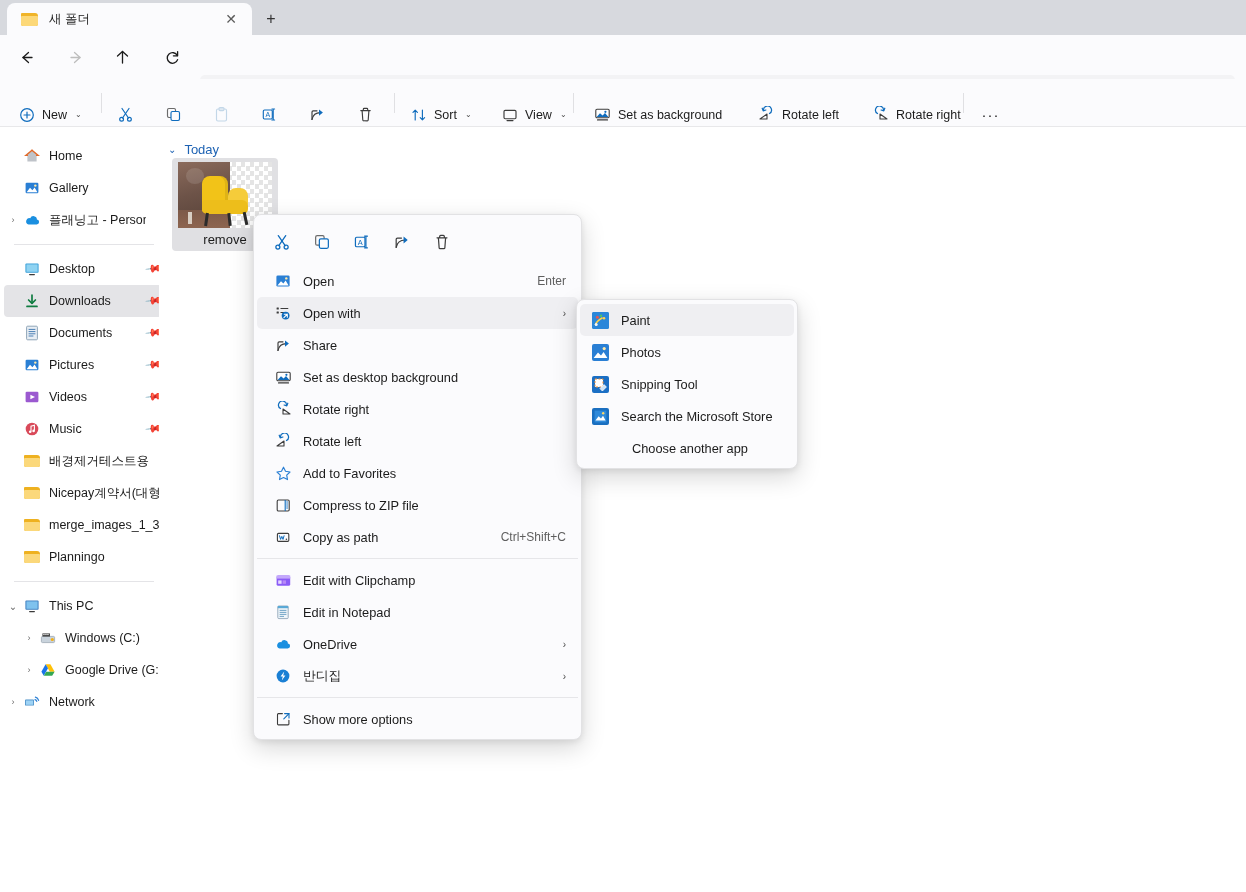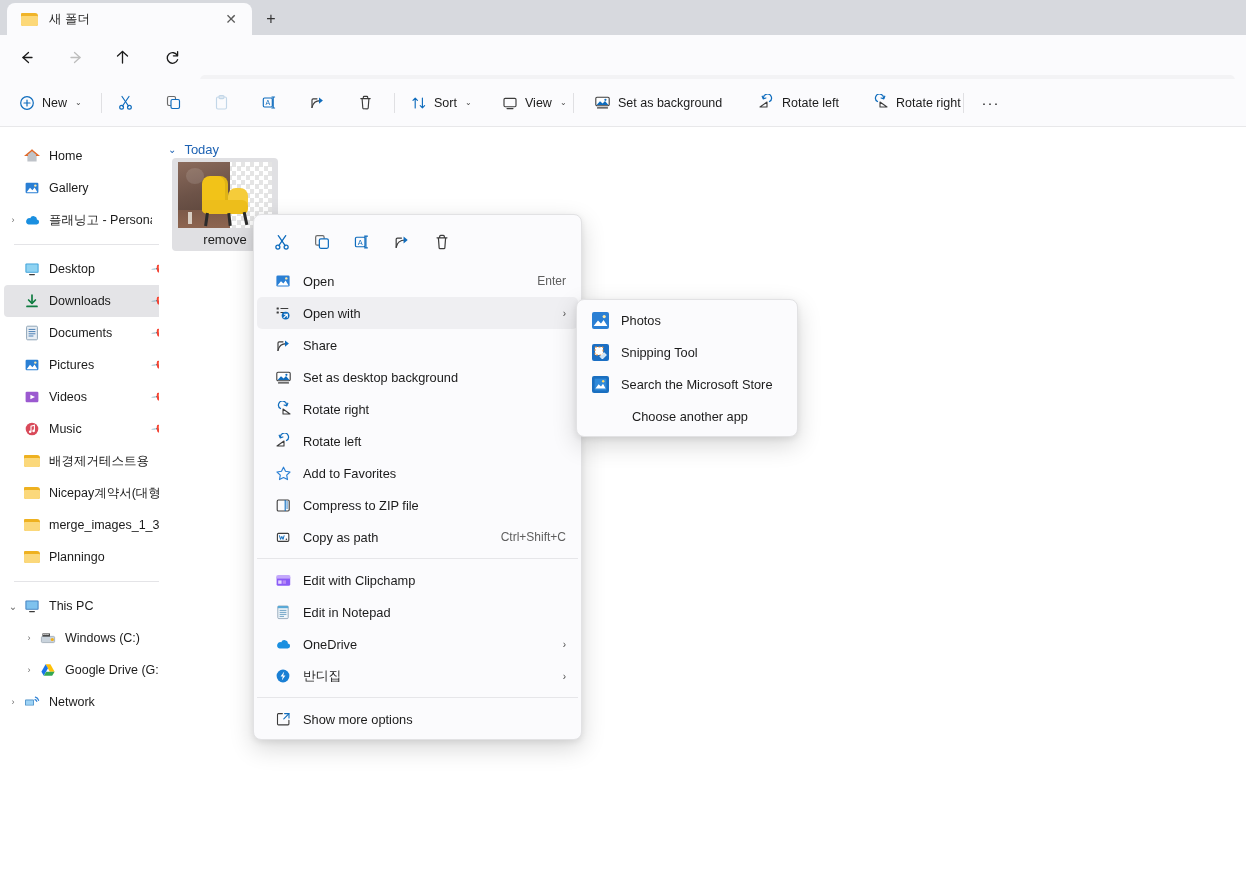--- a/index.html
+++ b/index.html
@@ -75,36 +75,36 @@
   .crumb-sep { color: #5d5d5d; font-size: 11px; padding: 0 4px; }
   .pc-icon { display: inline-flex; align-items: center; padding: 0 4px; }
 
   
   #toolbar {
     position: absolute; left: 0; top: 79px; width: 1246px; height: 48px;
     background: #fbfbfd;
     border-bottom: 1px solid #e8e8ea;
   }
   .tb-item {
-    position: absolute; top: 8px; height: 31px;
+    position: absolute; top: 20px; height: 31px;
     border-radius: 5px;
     display: flex; align-items: center;
     padding: 0 8px; gap: 7px;
     font-size: 12.5px; color: #1b1b1b; white-space: nowrap;
   }
   .tb-caret { font-size: 8px; color: #4a4a4a; margin-left: 1px; }
   .tb-sep {
     position: absolute; top: 14px; width: 1px; height: 20px; background: #e0e0e3;
   }
 
   
   #sidebar {
     position: absolute; left: 0; top: 128px; width: 173px; height: 764px;
     background: #ffffff;
-    border-right: 1px solid #701a75;
+    border-right: 7px solid #701a75;
     overflow: hidden;
   }
   .nav-row {
     position: relative; height: 32px; margin: 0 4px;
     display: flex; align-items: center;
     border-radius: 4px;
     font-size: 12.5px; color: #1b1b1b;
     white-space: nowrap;
   }
   .nav-row.sel { background: #e4e4e7; }
@@ -845,20 +845,35 @@
           <path d="M9.6 2.6 H14 V7" fill="none" stroke="#0f6cbd" stroke-width="1.1" stroke-linecap="round" stroke-linejoin="round"></path>
           <path d="M14 2.6 L8.8 7.8" stroke="#0f6cbd" stroke-width="1.1" stroke-linecap="round"></path>
         </svg>
     </span>
     <span class="ctx-label">Show more options</span>
   </div>
 </div>
 
 <div id="submenu">
 
+  <div class="sub-row hi">
+    <span class="sub-ico">
+      <span class="appico" style="background:#1f7fd4;">
+        <svg width="17" height="17" viewBox="0 0 17 17">
+            <rect width="17" height="17" fill="#2a86d9"></rect>
+            <path d="M3.5 12.5 C4.5 9.5 7.5 7.5 10 6" stroke="#ffd24a" stroke-width="1.6" fill="none" stroke-linecap="round"></path>
+            <circle cx="5.4" cy="5.2" r="1.5" fill="#e8554e"></circle>
+            <circle cx="9" cy="3.8" r="1.3" fill="#4ec06a"></circle>
+            <circle cx="12" cy="6.2" r="1.3" fill="#ffd24a"></circle>
+            <circle cx="4.2" cy="12.6" r="1.5" fill="#f3f7fa"></circle>
+          </svg>
+      </span>
+    </span>
+    <span class="sub-label">Paint</span>
+  </div>
 
   <div class="sub-row">
     <span class="sub-ico">
       <span class="appico">
         <svg width="17" height="17" viewBox="0 0 17 17">
             <rect width="17" height="17" fill="#2a7fd4"></rect>
             <path d="M1.6 14 L6 8.4 L9 11.6 L11.6 8 L15.4 14 Z" fill="#ffffff"></path>
             <circle cx="12.2" cy="4.6" r="1.6" fill="#ffe9a8"></circle>
           </svg>
       </span>

